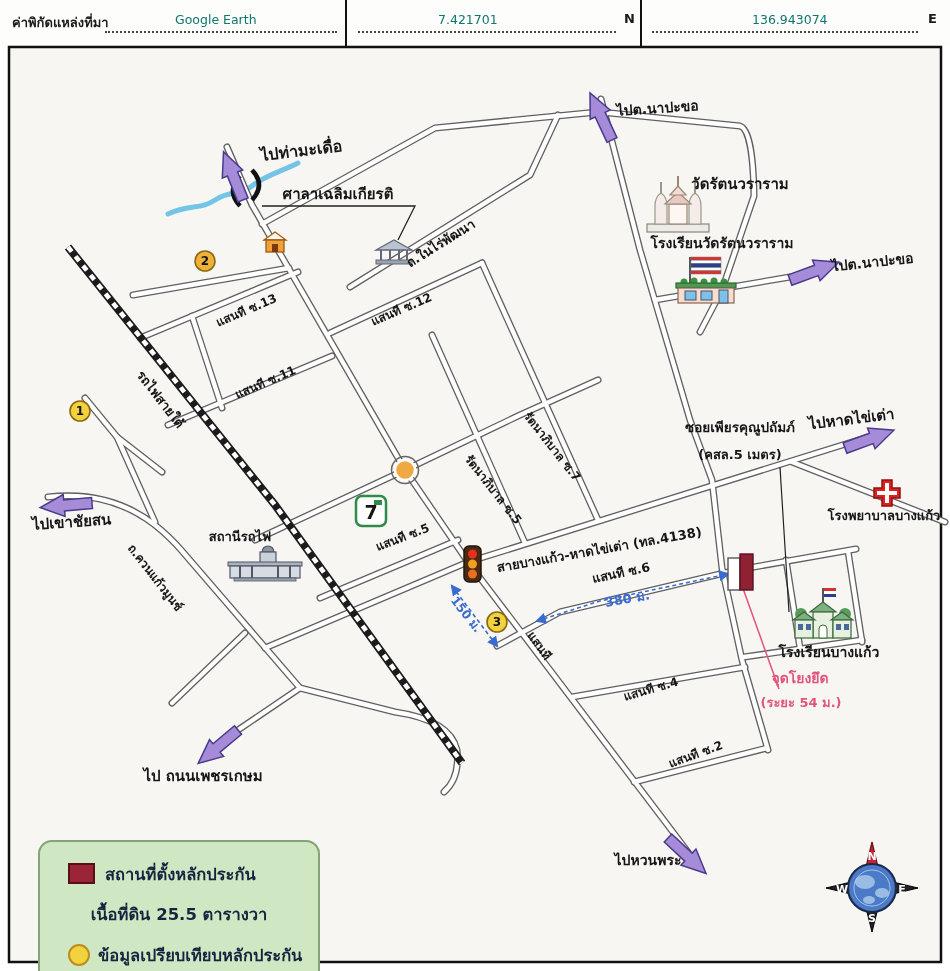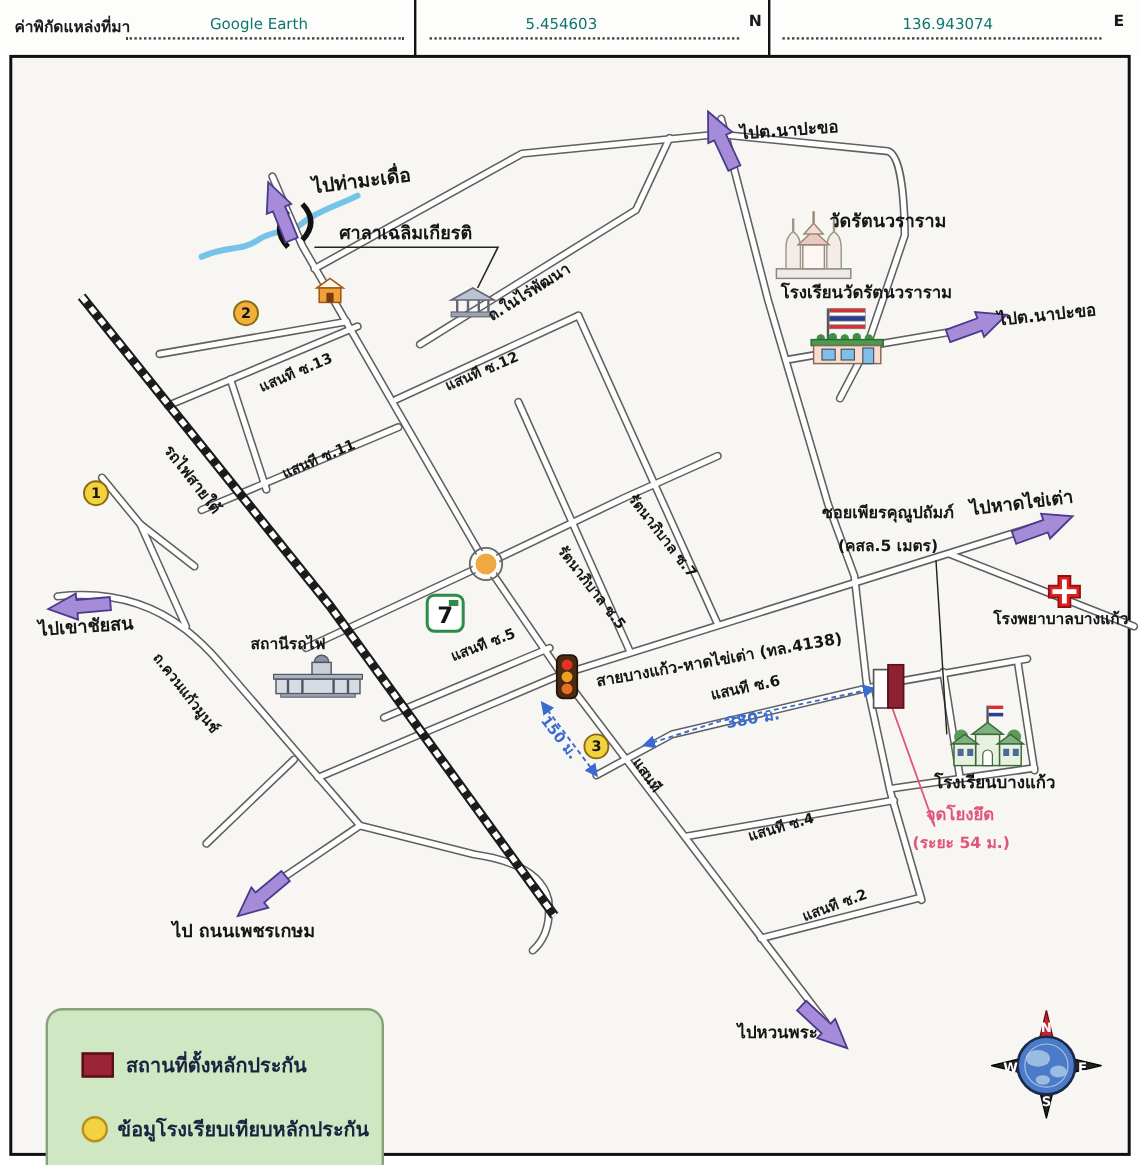--- a/index.html
+++ b/index.html
@@ -31,21 +31,21 @@
 </style>
 </head>
 <body>
 
 <div class="hdr">
   <div class="vsep" style="left:345px"></div>
   <div class="vsep" style="left:640px"></div>
   <div class="lab" style="left:12px;top:12px">ค่าพิกัดแหล่งที่มา</div>
   <div class="val" style="left:175px;top:12px">Google Earth</div>
   <div class="dots" style="left:105px;width:232px"></div>
-  <div class="val" style="left:438px;top:12px">5.454603</div>
+  <div class="val" style="left:438px;top:12px">7.421701</div>
   <div class="lab" style="left:624px;top:11px">N</div>
   <div class="dots" style="left:358px;width:258px"></div>
   <div class="val" style="left:752px;top:12px">136.943074</div>
   <div class="lab" style="left:928px;top:11px">E</div>
   <div class="dots" style="left:652px;width:266px"></div>
 </div>
 
 <svg width="950" height="971" viewBox="0 0 950 971" style="position:absolute;left:0;top:0">
   <defs>
     <path id="parrow" d="M0,-5.5 L28,-5.5 L28,-11 L52,0 L28,11 L28,5.5 L0,5.5 Z"></path>
@@ -294,17 +294,20 @@
       <text x="-30" y="5" font-size="11">W</text>
     </g>
   </g>
 </svg>
 
 <div class="legend">
   <div class="lrow first t17">
     <span class="sqr"></span>
     <span>สถานที่ตั้งหลักประกัน</span>
   </div>
+  <div class="lrow t17">
+      <span>เนื้อที่ดิน 25.5 ตารางวา</span>
+    </div>
   <div class="lrow last t17">
     <span class="crc"></span>
-    <span>ข้อมูโรงเรียบเทียบหลักประกัน</span>
+    <span>ข้อมูลเปรียบเทียบหลักประกัน</span>
   </div>
 </div>
 
 </body></html>

